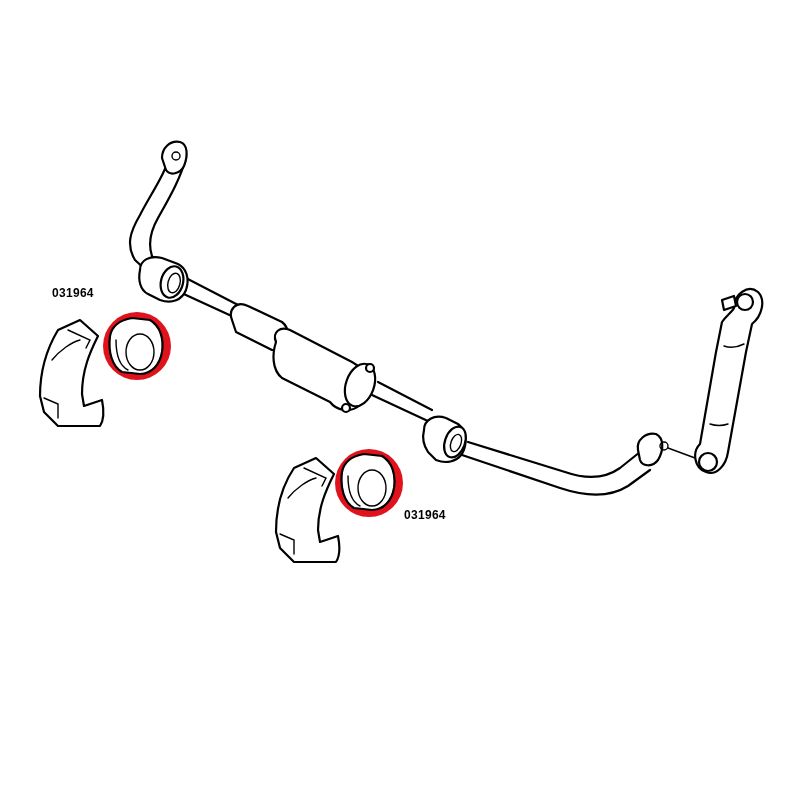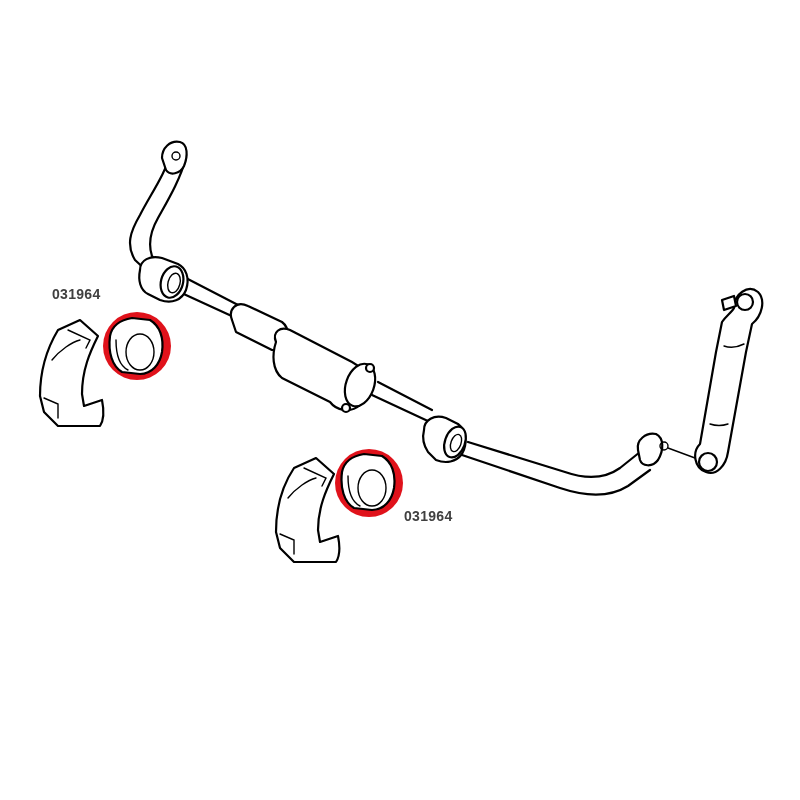--- a/index.html
+++ b/index.html
@@ -1,21 +1,21 @@
 <!DOCTYPE html>
 <html><head>
   <meta charset="utf-8">
   <style>
     html, body { margin: 0; padding: 0; background: #ffffff; }
     body { width: 800px; height: 800px; position: relative; overflow: hidden; font-family: "Liberation Sans", sans-serif; }
     svg { position: absolute; left: 0; top: 0; }
     .ln { fill: #ffffff; stroke: #000; stroke-width: 2.2; stroke-linejoin: round; stroke-linecap: round; }
     .thin { fill: none; stroke: #000; stroke-width: 1.4; stroke-linecap: round; }
     .nf { fill: none; stroke: #000; stroke-width: 2.2; stroke-linecap: round; stroke-linejoin: round; }
-    .label { position: absolute; font-family: "Liberation Sans", sans-serif; font-weight: bold; font-size: 14px; color: #404040; letter-spacing: 0.3px; text-align: right; }
+    .label { position: absolute; font-family: "Liberation Sans", sans-serif; font-weight: bold; font-size: 12px; color: #000000; letter-spacing: 0.3px; text-align: right; }
   </style>
 </head>
 <body>
 
 <svg width="800" height="800" viewBox="0 0 800 800">
 
   <g>
     <path class="nf" d="M172 150 C165 175 150 195 140 215 C130 232 126 245 135 260 L148 272"></path>
     <path class="nf" d="M186 158 C180 180 168 200 158 218 C150 232 148 244 152 256 L160 266"></path>
 

